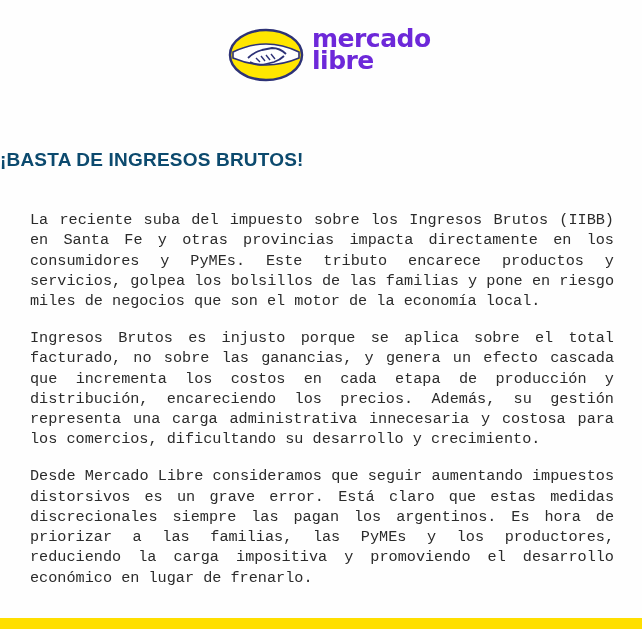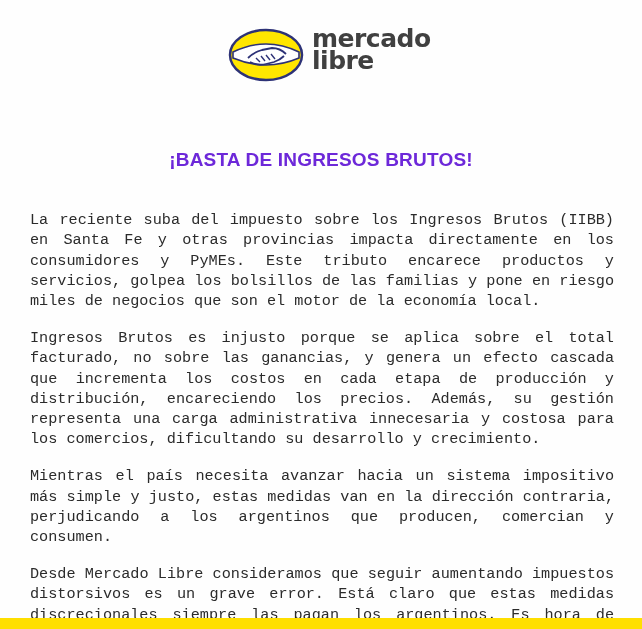--- a/index.html
+++ b/index.html
@@ -3,27 +3,27 @@
 <meta charset="utf-8">
 <style>
   html, body { margin: 0; padding: 0; }
   body {
     width: 642px; height: 629px; background: #fefefe; position: relative; overflow: hidden;
     font-family: "Liberation Sans", "DejaVu Sans", sans-serif; color: #2a2a2a;
   }
   .logo { position: absolute; left: 228px; top: 28px; width: 200px; height: 56px; }
   .logo svg { position: absolute; left: 0; top: 0; }
   .wordmark {
-    position: absolute; left: 84px; top: 0; color: #404040; font-weight: bold;
+    position: absolute; left: 84px; top: 0; color: #6d28d9; font-weight: bold;
     font-family: "DejaVu Sans", sans-serif; font-size: 25px; line-height: 22px; letter-spacing: -0.5px;
   }
   .wordmark span { display: block; }
   .title {
-    position: absolute; left: 0; width: 642px; top: 149px; text-align: center;
-    font-weight: bold; font-size: 19px; color: #6d28d9; letter-spacing: 0.2px;
+    position: absolute; left: 0; width: 642px; top: 149px; 
+    font-weight: bold; font-size: 19px; color: #0c4a6e; letter-spacing: 0.2px;
   }
   .body { position: absolute; left: 30px; width: 584px; top: 210px; font-family: Liberation Mono, monospace; }
   .para {
     font-size: 15.2px; line-height: 20.3px; text-align: justify; margin: 0 0 16.5px 0; color: #2b2b2b;
   }
   .bar { position: absolute; left: 0; top: 618px; width: 642px; height: 11px; background: #ffdf00; }
 </style>
 </head>
 <body>
 
@@ -39,17 +39,16 @@
     <span>mercado</span>
     <span>libre</span>
   </div>
 </div>
 
 <div class="title">¡BASTA DE INGRESOS BRUTOS!</div>
 
 <div class="body">
   <p class="para">La reciente suba del impuesto sobre los Ingresos Brutos (IIBB) en Santa Fe y otras provincias impacta directamente en los consumidores y PyMEs. Este tributo encarece productos y servicios, golpea los bolsillos de las familias y pone en riesgo miles de negocios que son el motor de la economía local.</p>
   <p class="para">Ingresos Brutos es injusto porque se aplica sobre el total facturado, no sobre las ganancias, y genera un efecto cascada que incrementa los costos en cada etapa de producción y distribución, encareciendo los precios. Además, su gestión representa una carga administrativa innecesaria y costosa para los comercios, dificultando su desarrollo y crecimiento.</p>
-  <p class="para">Mientras el país necesita avanzar hacia un sistema impositivo más simple y justo, estas medidas van en la dirección contraria, perjudicando a los argentinos que producen, comercian y consumen.</p>
   <p class="para">Desde Mercado Libre consideramos que seguir aumentando impuestos distorsivos es un grave error. Está claro que estas medidas discrecionales siempre las pagan los argentinos. Es hora de priorizar a las familias, las PyMEs y los productores, reduciendo la carga impositiva y promoviendo el desarrollo económico en lugar de frenarlo.</p>
 </div>
 
 <div class="bar"></div>
 
 </body></html>

